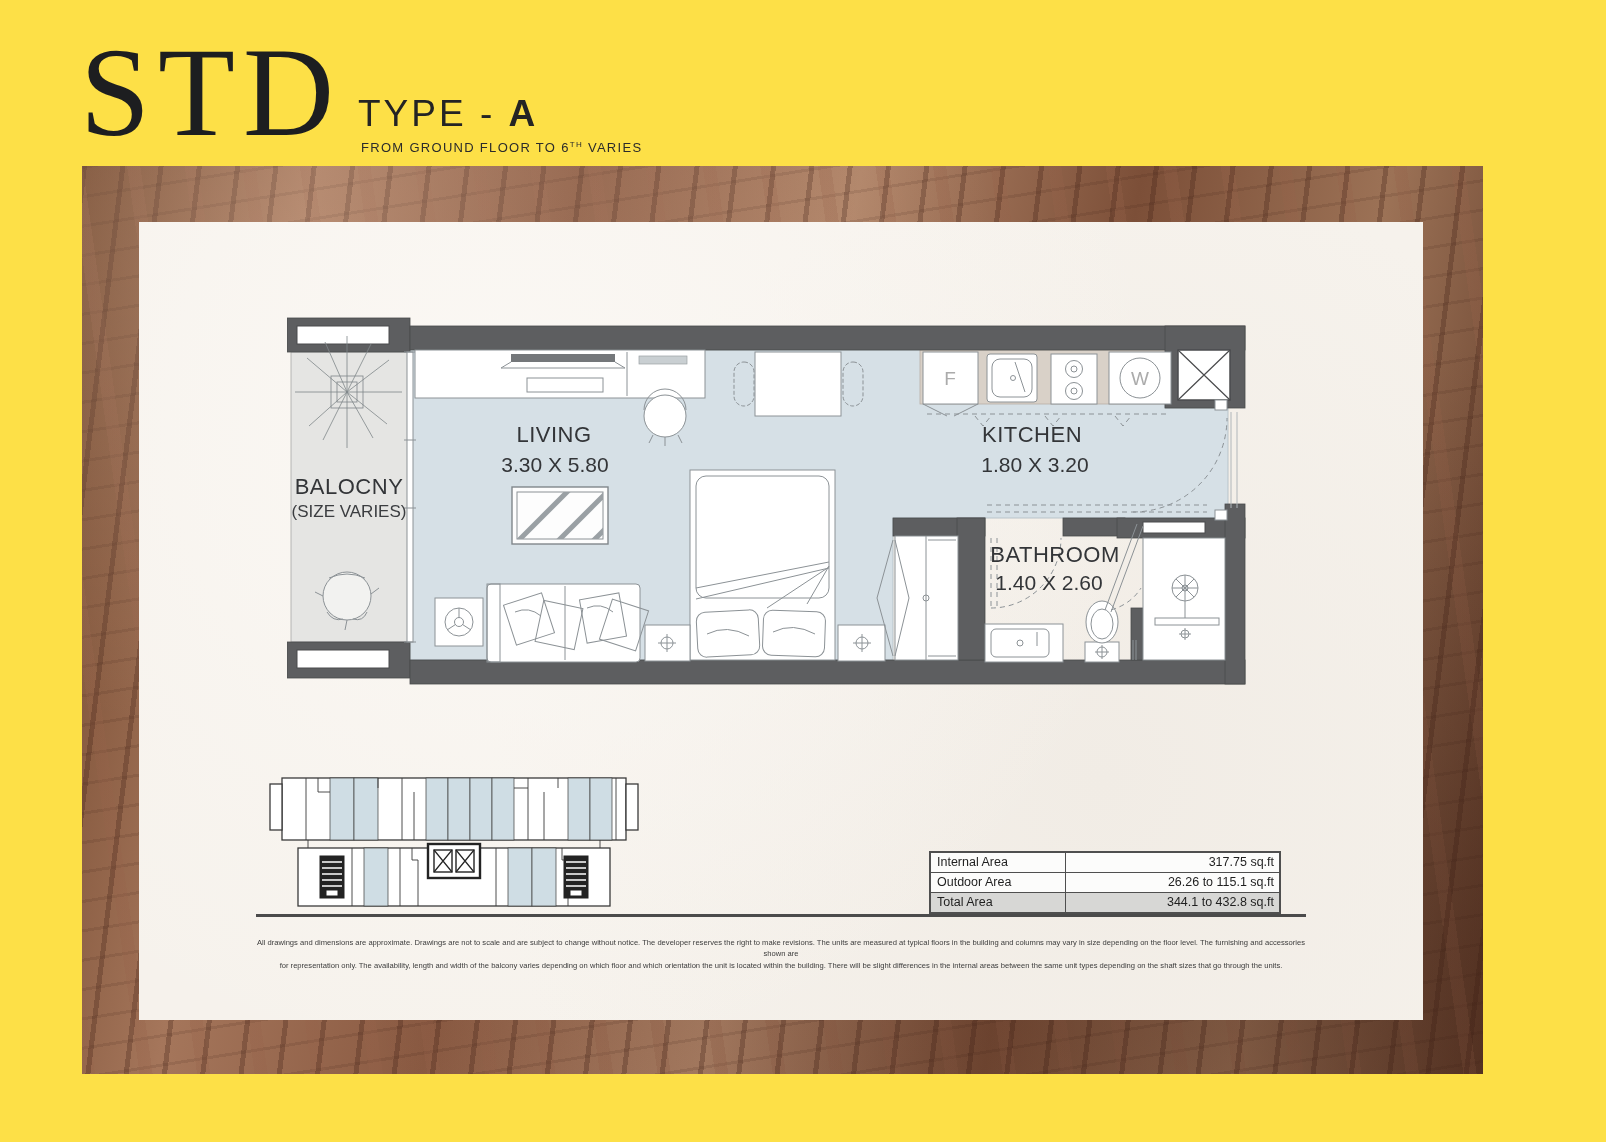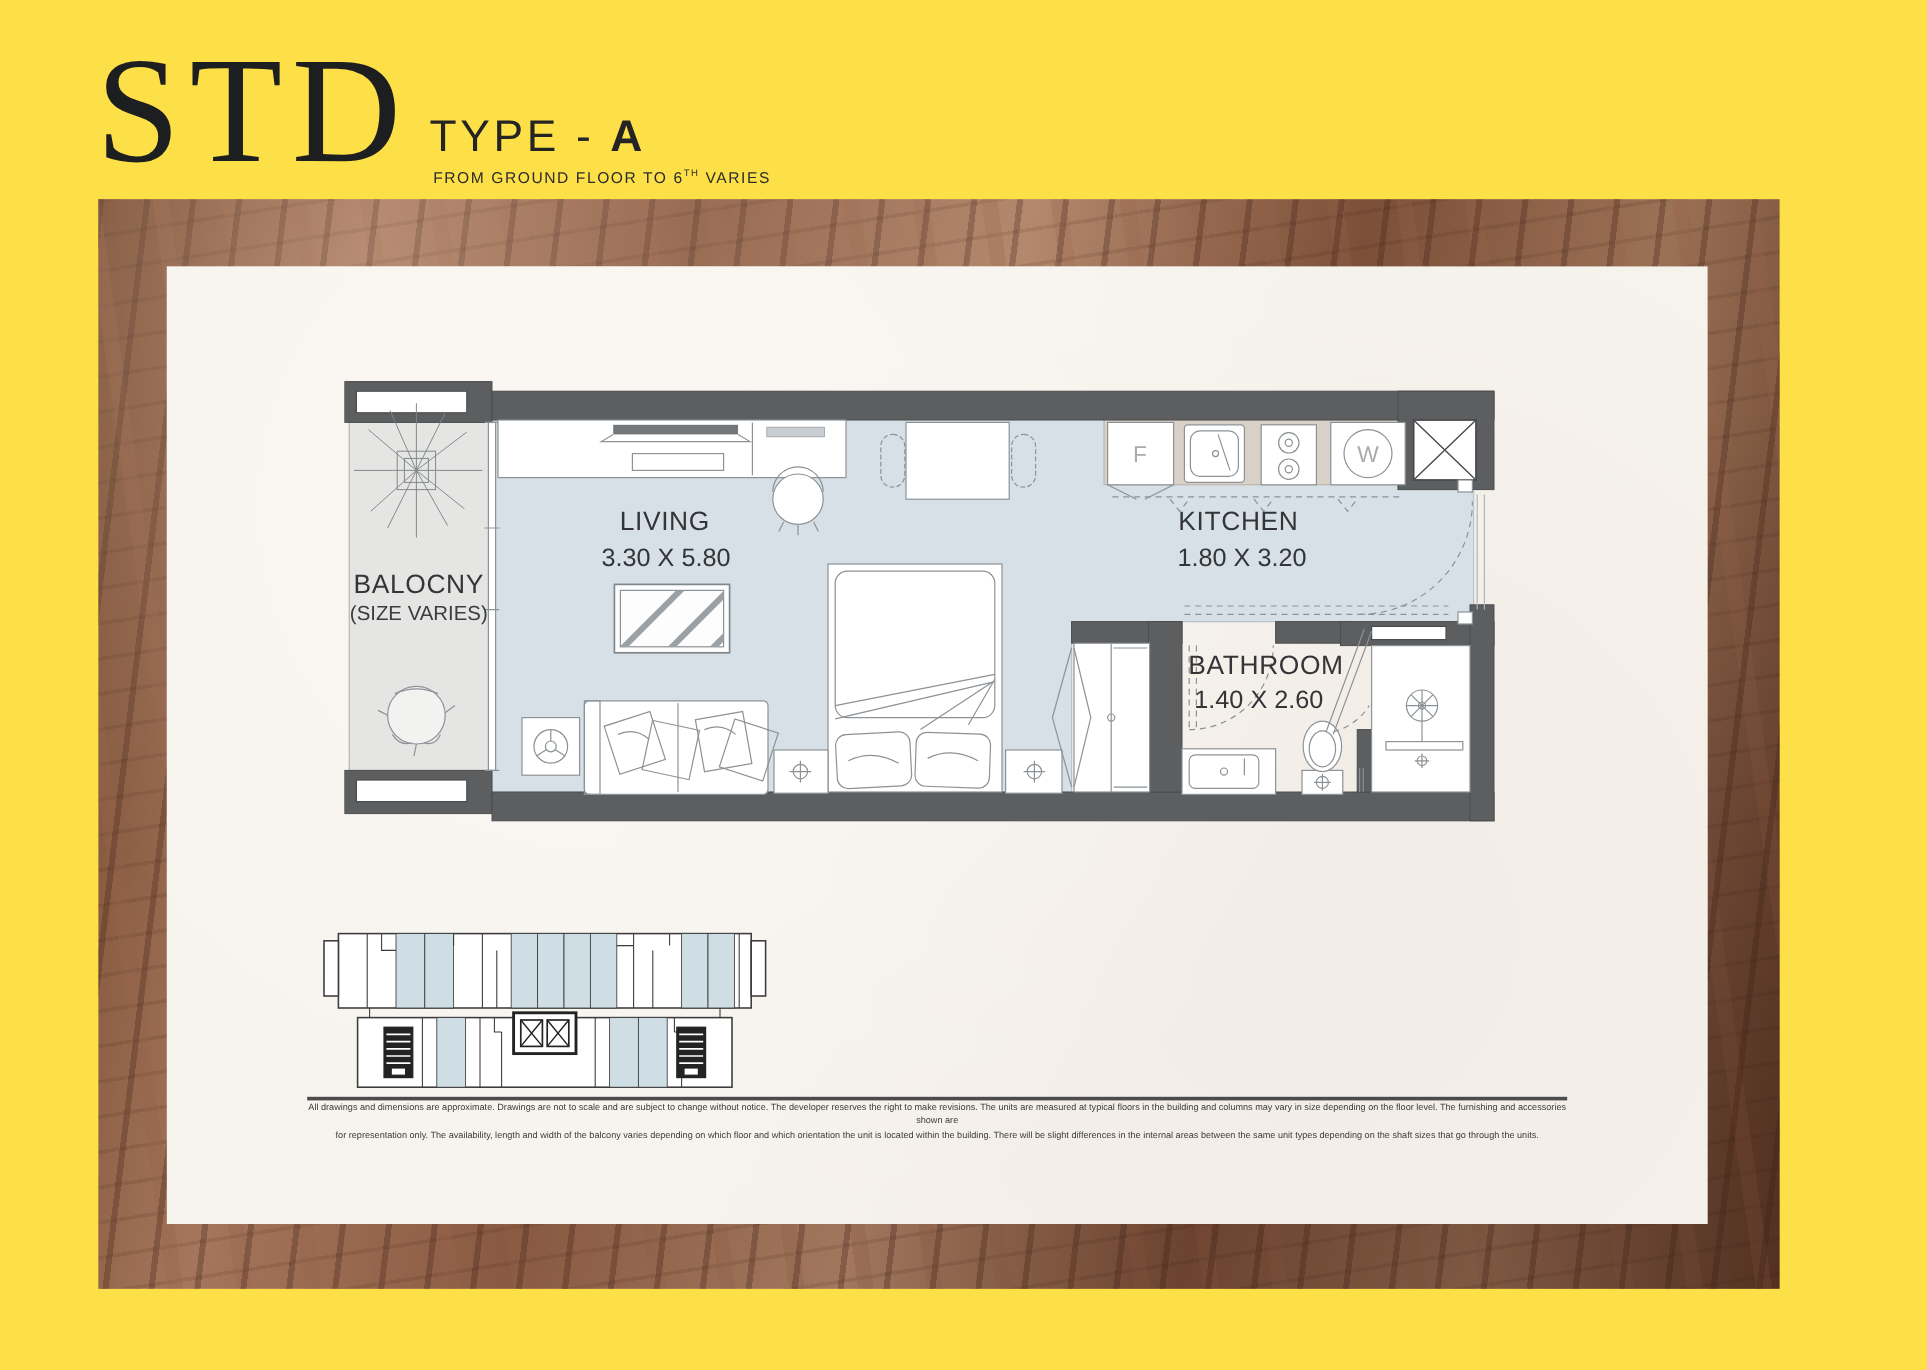--- a/index.html
+++ b/index.html
@@ -60,21 +60,21 @@
               font-size:12.5px;color:#1f1f1f;}
   .area-row{display:flex;height:19px;line-height:19px;background:#fcfcfb;border-top:1.5px solid #4f4f4f;}
   .area-row:first-child{border-top:none;}
   .area-row.total{background:#d7d7d5;}
   .area-label{width:128px;padding-left:6px;border-right:1.5px solid #4f4f4f;}
   .area-value{flex:1;text-align:right;padding-right:5px;}
 
   
   .disclaimer{position:absolute;left:117px;top:692px;width:1050px;}
   .disc-rule{height:3px;background:#4b4b4b;}
-  .disc-text{margin:0 0 0 0;font-size:7.6px;line-height:1.5;color:#3c3c3c;text-align:center;}
+  .disc-text{margin:20px 0 0 0;font-size:7.6px;line-height:1.5;color:#3c3c3c;text-align:center;}
 </style>
 </head>
 <body>
 
 <div class="page">
 
   <div class="hdr-title">STD</div>
   <div class="hdr-type"><span>TYPE - </span><b>A</b></div>
   <div class="hdr-sub"><span>FROM GROUND FLOOR TO 6</span><sup>TH</sup><span> VARIES</span></div>
 
@@ -329,20 +329,34 @@
           <g>
             <rect x="160" y="72" width="52" height="34" fill="#ffffff" stroke="#232323" stroke-width="2.4"></rect>
             <rect x="166" y="78" width="18" height="22" fill="none" stroke="#232323" stroke-width="1.4"></rect>
             <path d="M166,78 L184,100 M166,100 L184,78" stroke="#232323" stroke-width="1.2" fill="none"></path>
             <rect x="188" y="78" width="18" height="22" fill="none" stroke="#232323" stroke-width="1.4"></rect>
             <path d="M188,78 L206,100 M188,100 L206,78" stroke="#232323" stroke-width="1.2" fill="none"></path>
           </g>
         </g>
       </svg>
 
+      <div class="area-table">
+        <div class="area-row">
+          <div class="area-label">Internal Area</div>
+          <div class="area-value">317.75 sq.ft</div>
+        </div>
+        <div class="area-row">
+          <div class="area-label">Outdoor Area</div>
+          <div class="area-value">26.26 to 115.1 sq.ft</div>
+        </div>
+        <div class="area-row total">
+          <div class="area-label">Total Area</div>
+          <div class="area-value">344.1 to 432.8 sq.ft</div>
+        </div>
+      </div>
 
       <div class="disclaimer">
         <div class="disc-rule"></div>
         <p class="disc-text">All drawings and dimensions are approximate. Drawings are not to scale and are subject to change without notice. The developer reserves the right to make revisions. The units are measured at typical floors in the building and columns may vary in size depending on the floor level. The furnishing and accessories shown are</p>
         <p class="disc-text" style="margin-top:0;">for representation only. The availability, length and width of the balcony varies depending on which floor and which orientation the unit is located within the building. There will be slight differences in the internal areas between the same unit types depending on the shaft sizes that go through the units.</p>
       </div>
 
     </div>
   </div>
 </div>

